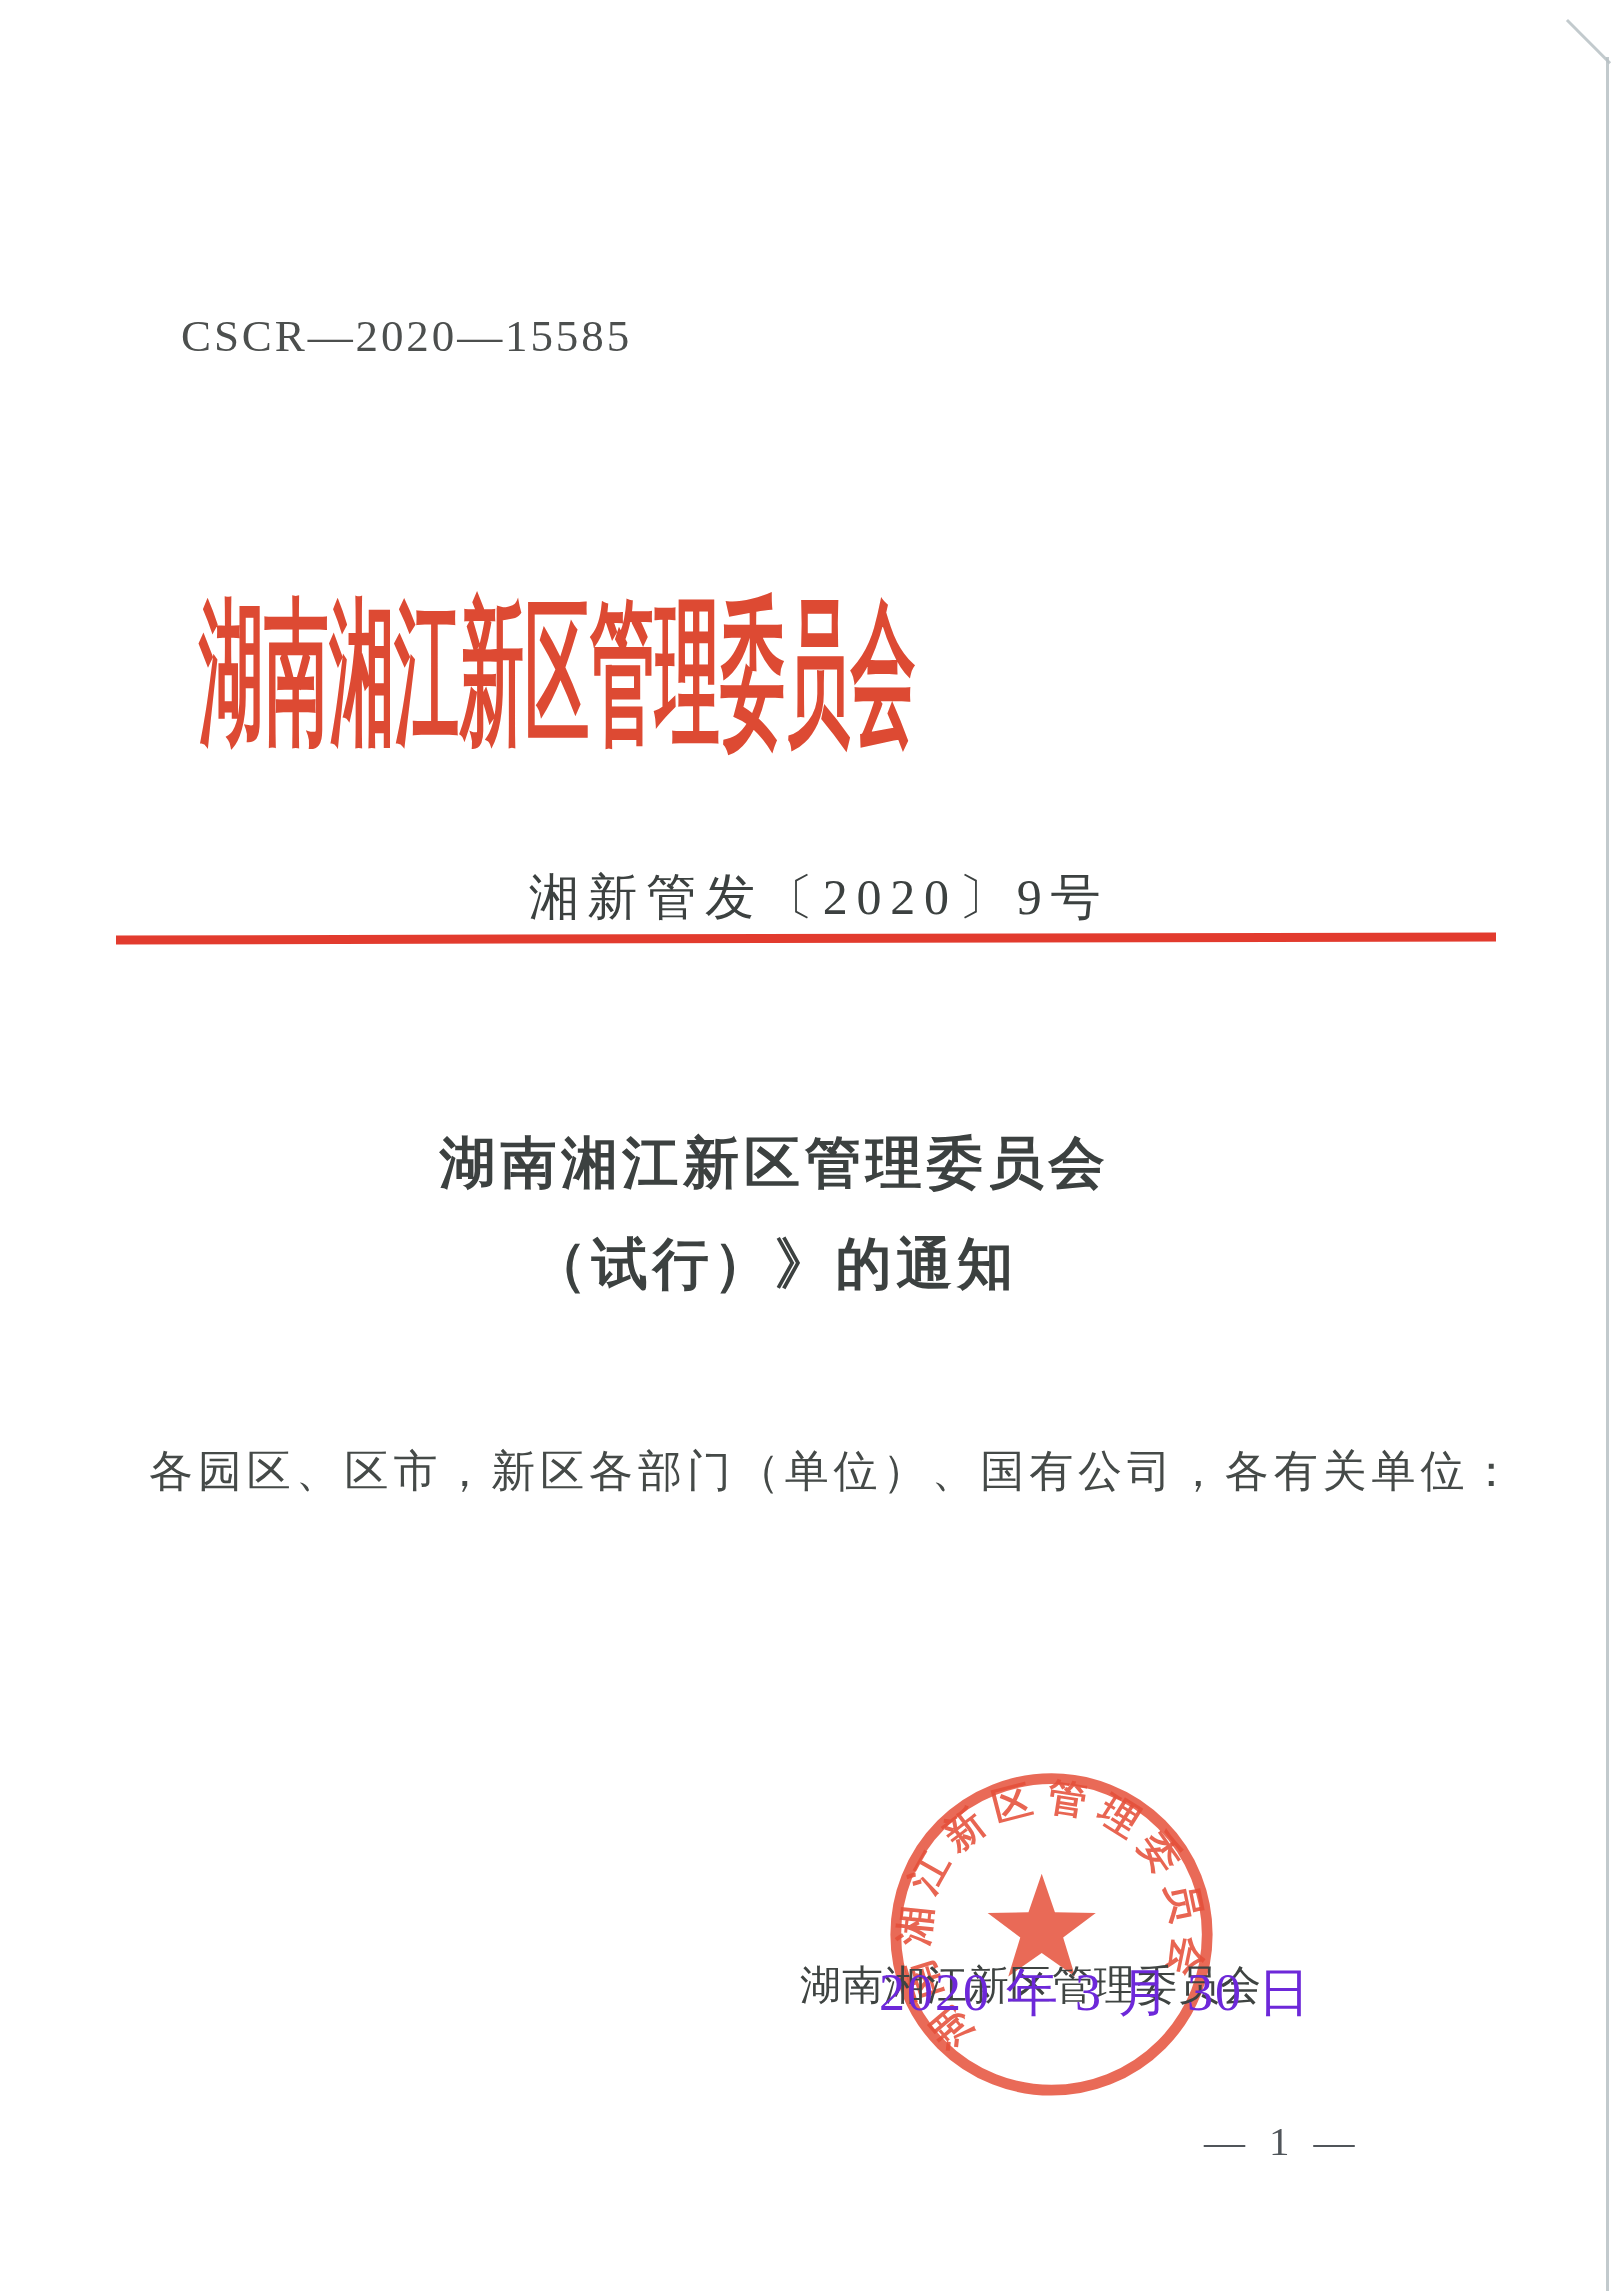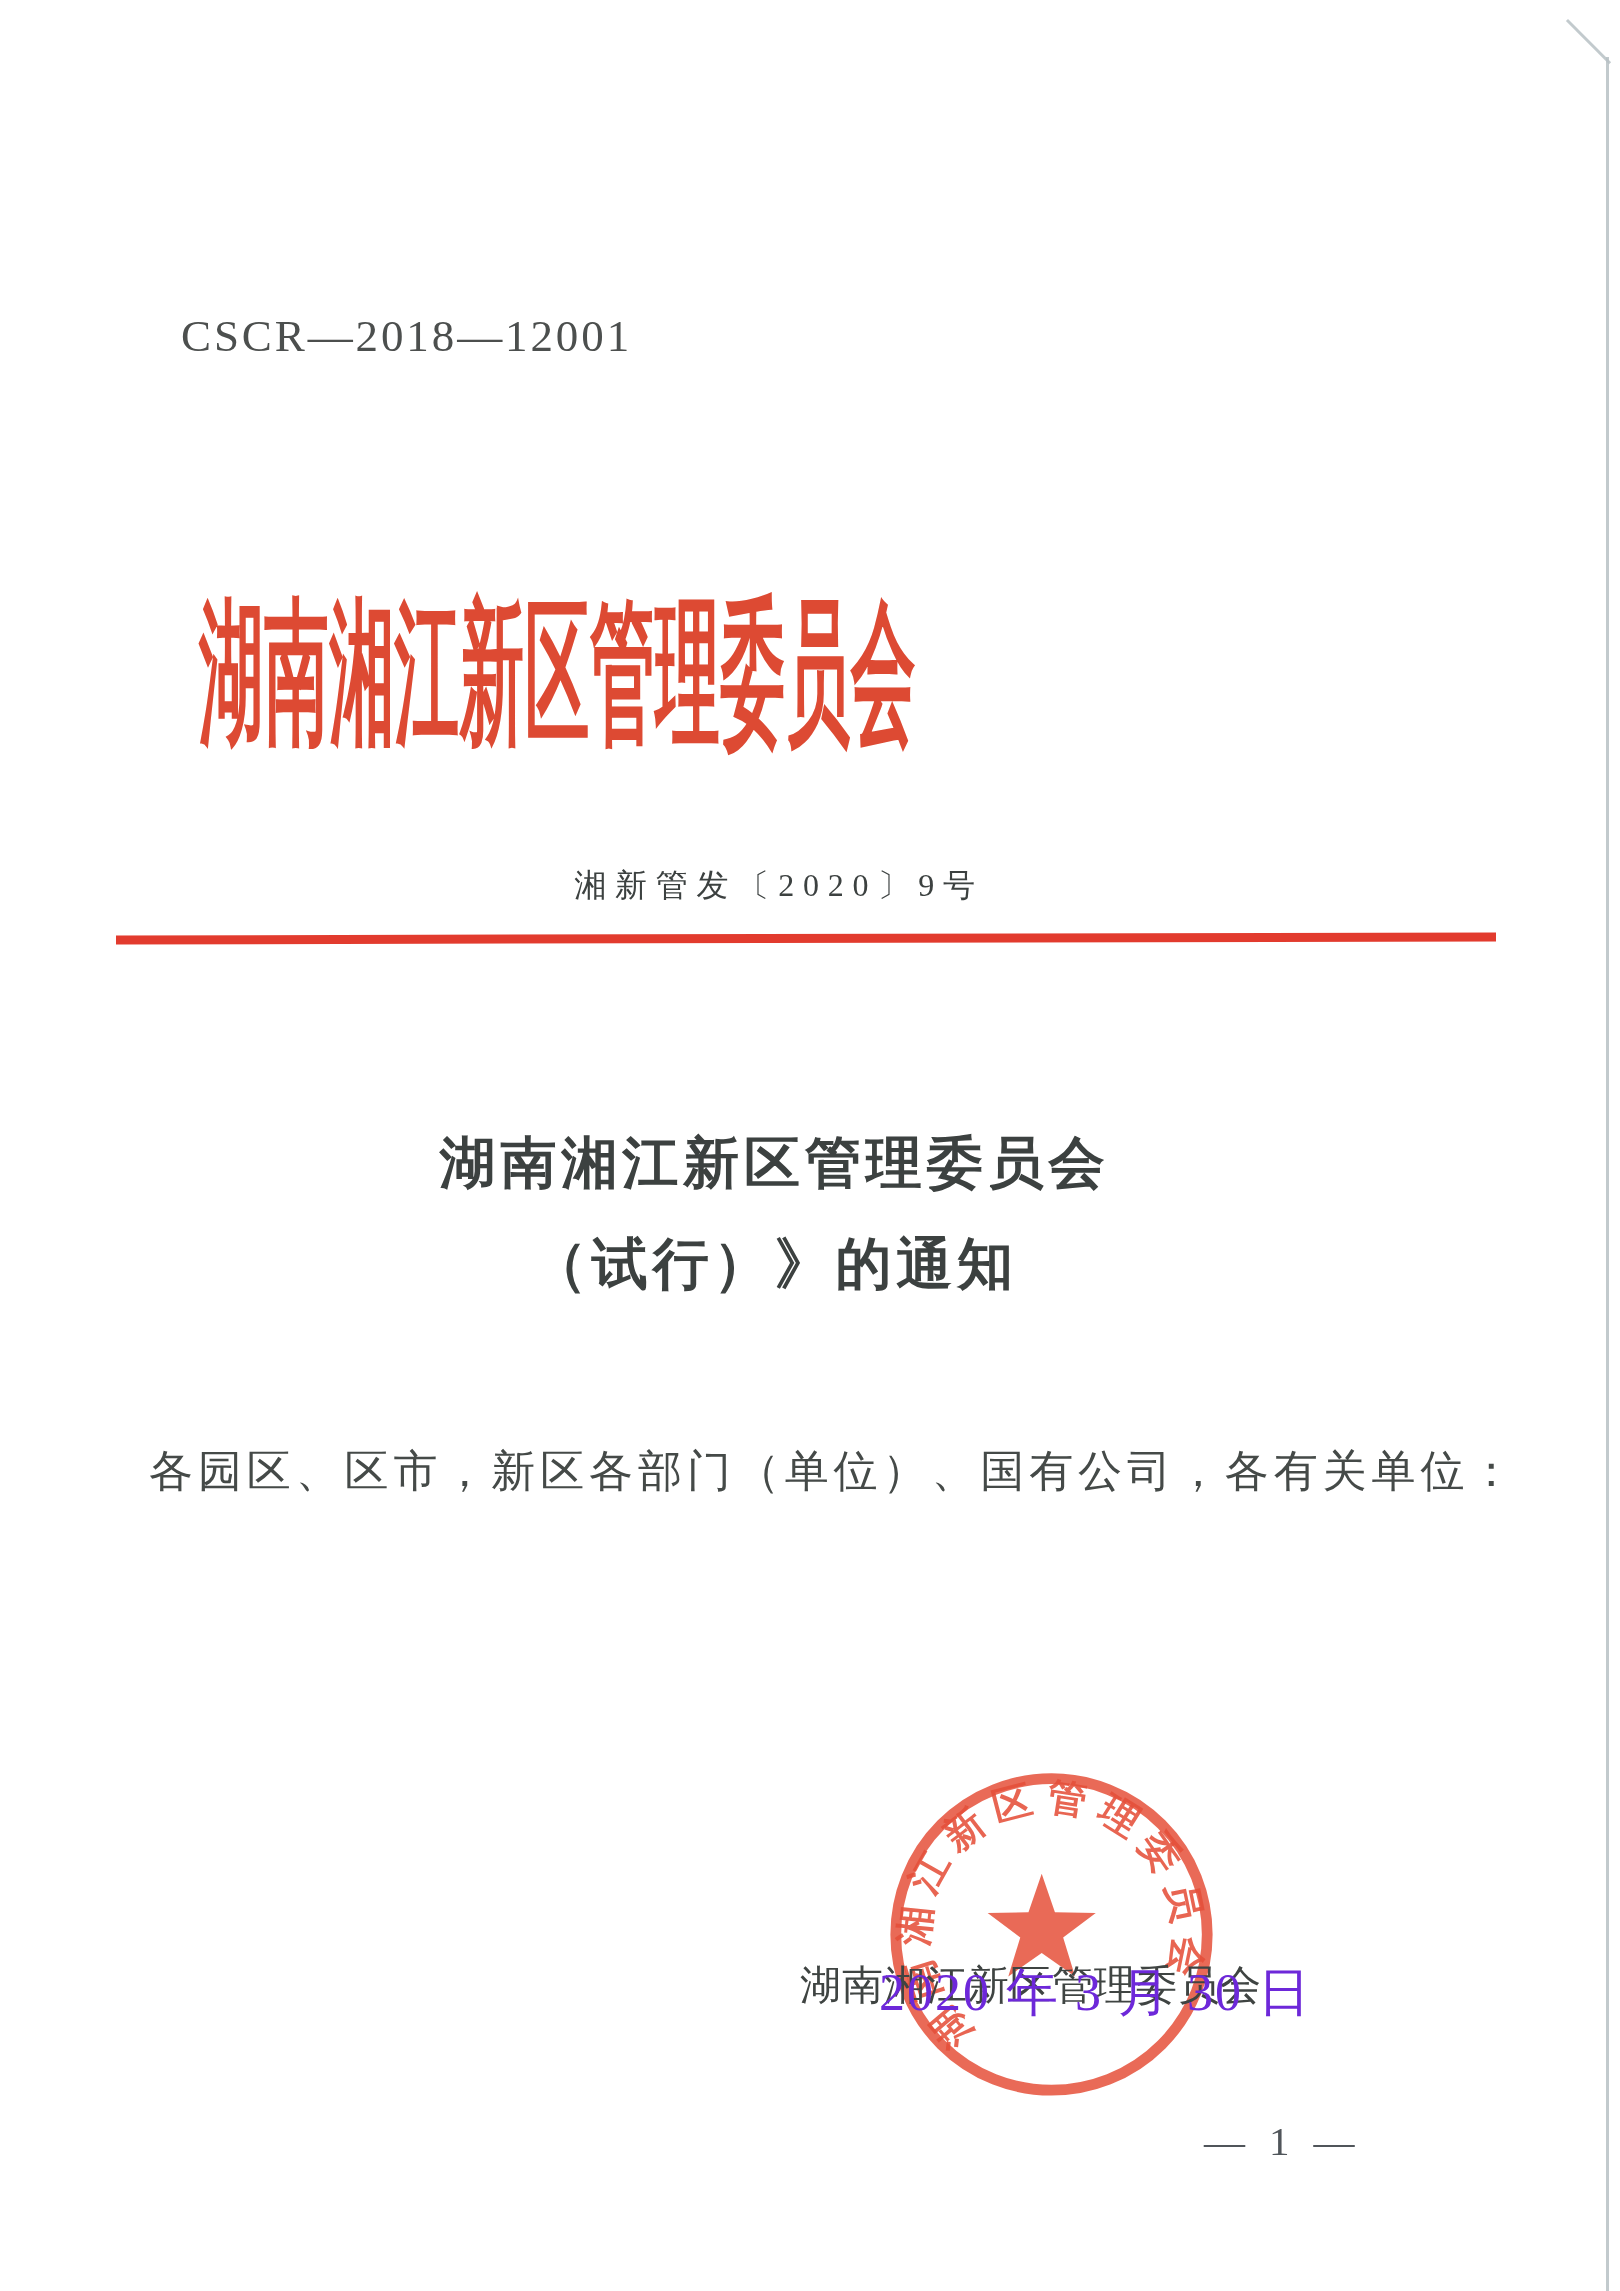--- a/index.html
+++ b/index.html
@@ -22,22 +22,23 @@
     font-size:157px;font-weight:bold;line-height:1;
     color:var(--masthead_red,#dd4a33);
     white-space:nowrap;
     transform:scaleX(0.41);
     transform-origin:left top;
     letter-spacing:2px;
   }
   .doc-no{
     position:absolute;left:0;top:864px;width:1558px;
     text-align:center;
-    font-size:32px;letter-spacing:8.8px;color:#3c4140;
+    font-size:50px;letter-spacing:8.8px;color:#3c4140;
     white-space:nowrap;
+    padding-left:40px;
   }
   .red-rule{
     position:absolute;left:116px;top:934px;width:1380px;height:8.8px;
     background:var(--rule_red,#e23b2e);
     transform:rotate(-0.12deg);
   }
   .title-block{
     position:absolute;left:0;top:1113px;width:1549px;
     text-align:center;color:var(--ink_dark,#3c4140);
     font-weight:bold;font-size:56px;line-height:101px;
@@ -89,21 +90,21 @@
     position:absolute;left:1568px;top:18.6px;width:61px;height:2.9px;
     background:var(--edge_gray,#b7c1c4);opacity:.85;
     transform:rotate(45deg);transform-origin:left top;
   }
 </style>
 </head>
 <body>
 
 <div class="page">
 
-  <div class="doc-ref">CSCR—2018—12001</div>
+  <div class="doc-ref">CSCR—2020—15585</div>
 
   <div class="masthead">湖南湘江新区管理委员会</div>
 
   <div class="doc-no">湘新管发〔2020〕9号</div>
 
   <div class="red-rule"></div>
 
   <div class="title-block">
     <div>湖南湘江新区管理委员会</div>
     <div>（试行）》的通知</div>

